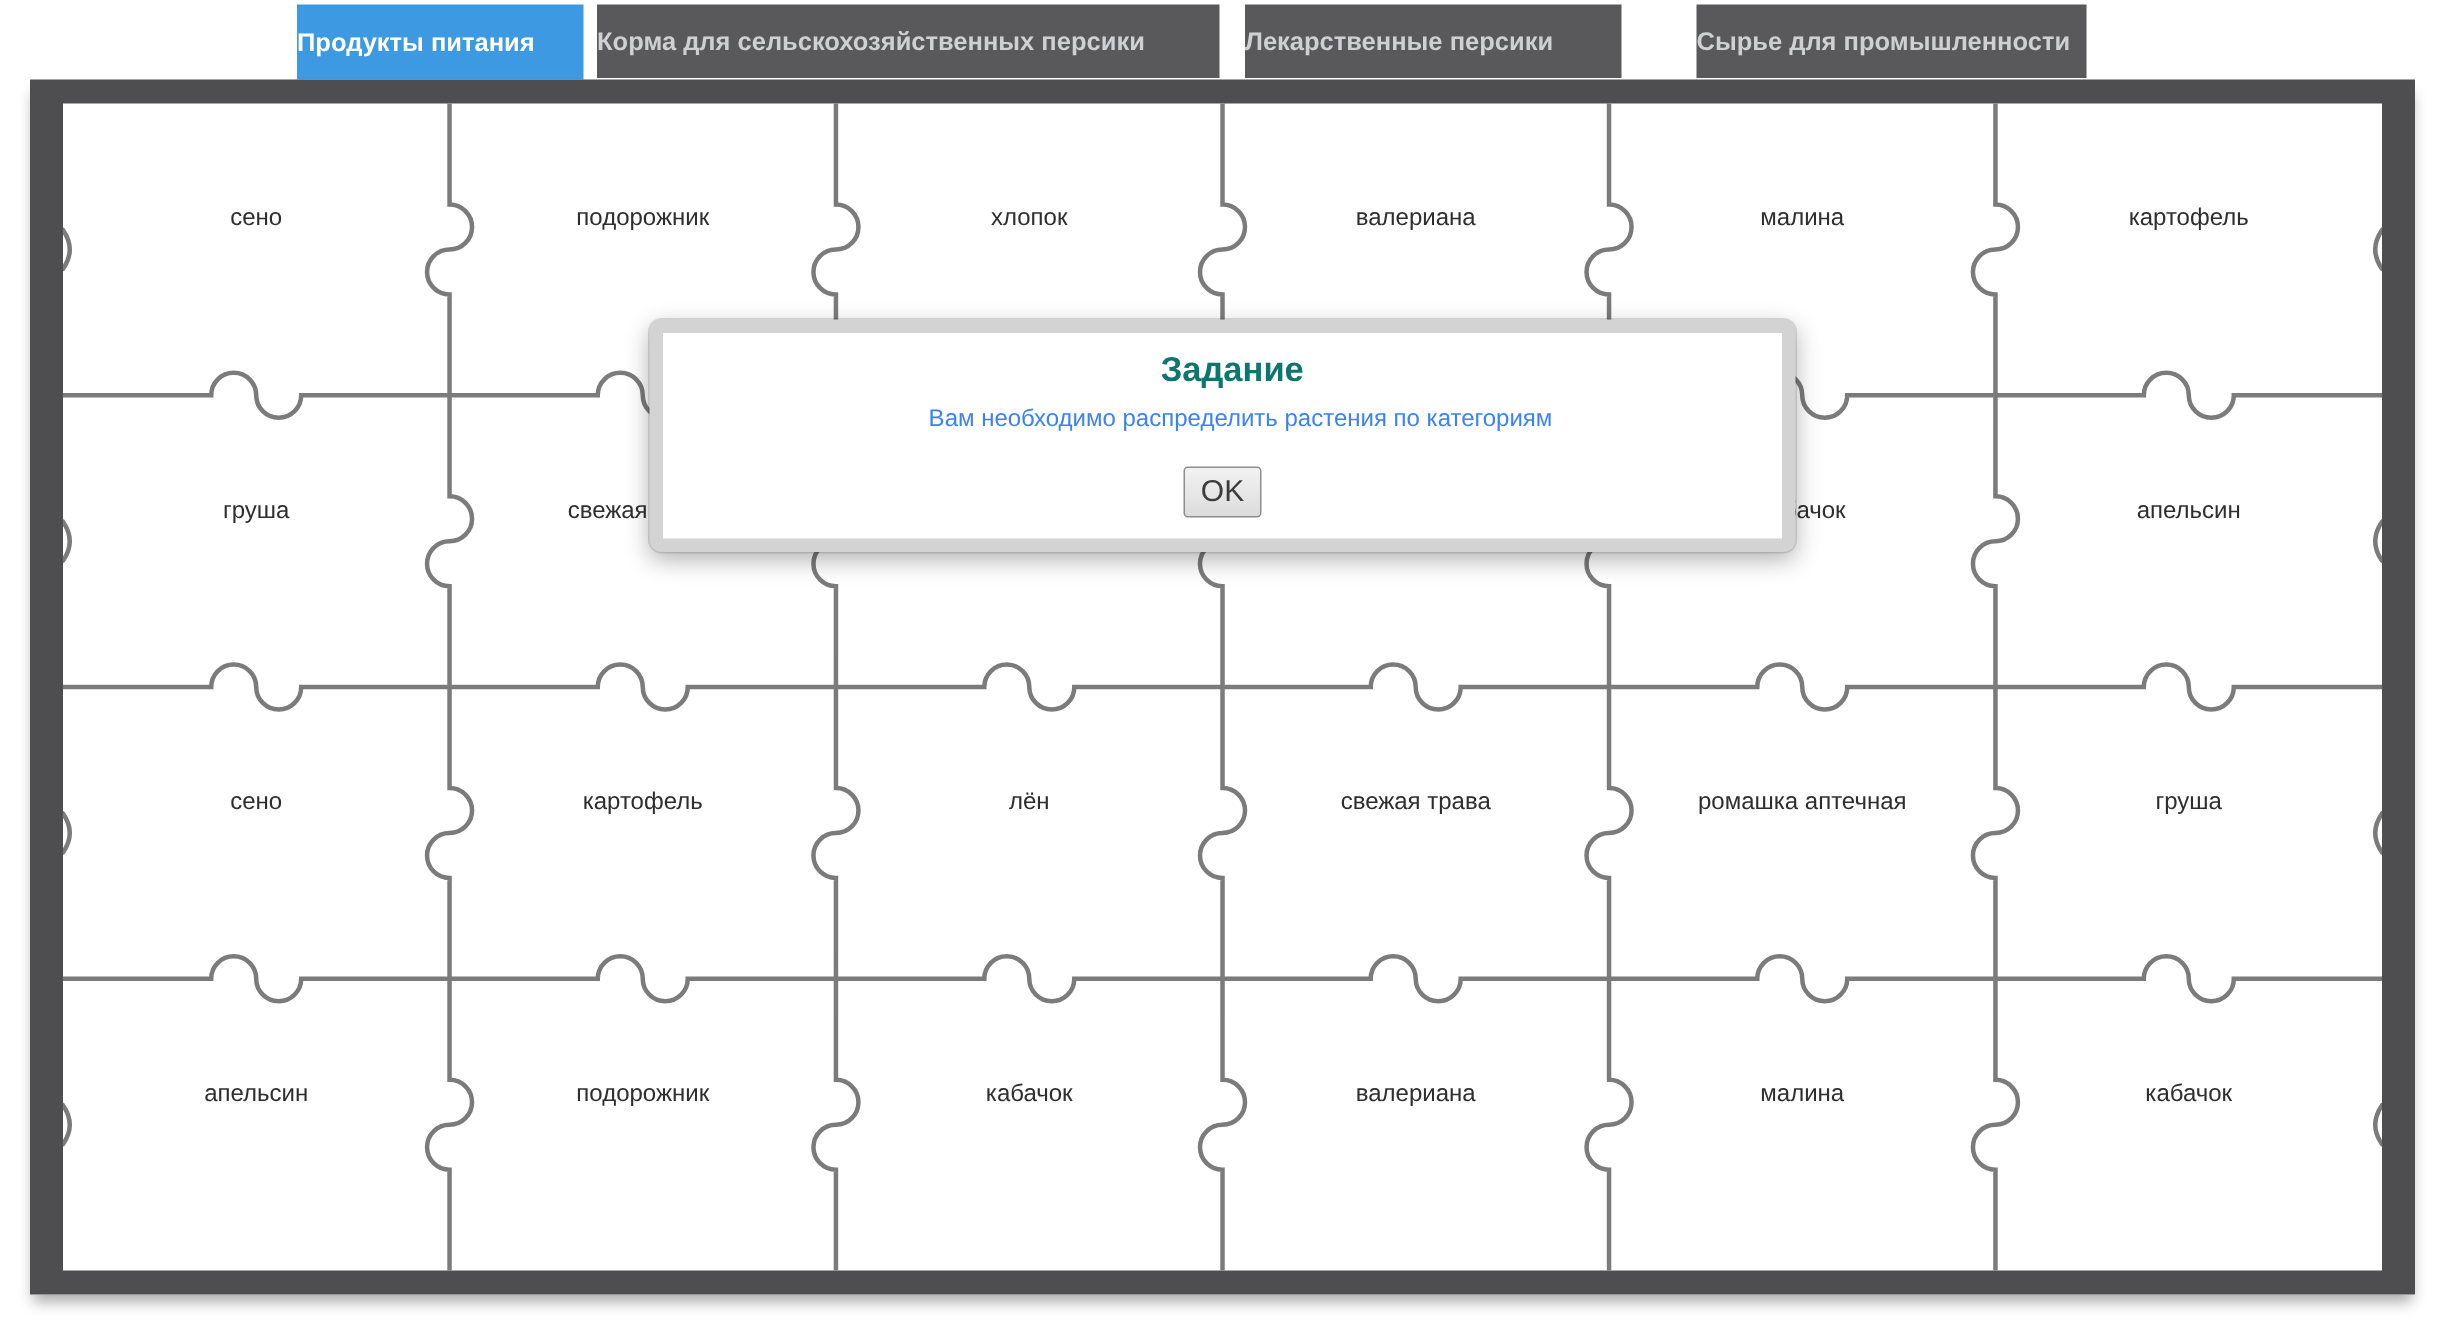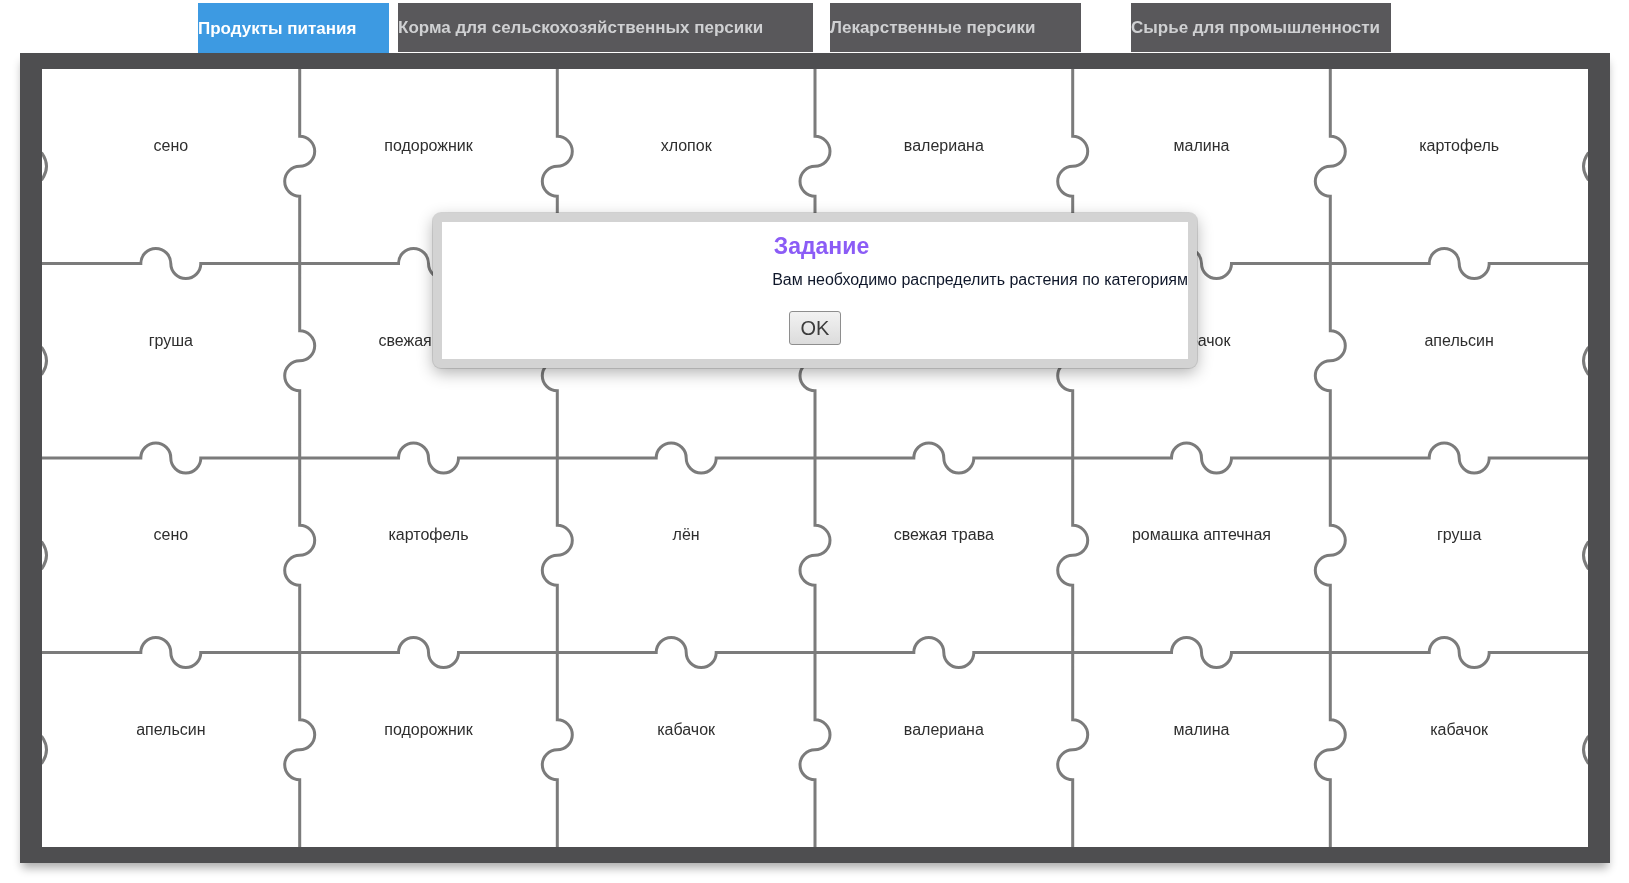--- a/index.html
+++ b/index.html
@@ -56,25 +56,25 @@
 
   
   .dialog{
     position:absolute;left:433px;top:213px;width:764px;height:155px;z-index:10;
     background:#ffffff;
     border:9px solid #d3d3d3;border-radius:8px;
     box-shadow:0 0 0 1px rgba(0,0,0,.12), 0 5px 16px rgba(0,0,0,.3);
   }
   .dialog-title{
     margin-top:11px;text-align:center;
-    font-size:23px;font-weight:bold;color:#8b5cf6;padding-left:13px;
+    font-size:23px;font-weight:bold;color:#0f766e;padding-left:13px;
   }
   .dialog-message{
-    margin:11px 0 12px 24px;text-align:right;
-    font-size:16px;color:#0f172a;
+    margin:11px 0 12px 24px;text-align:center;
+    font-size:16px;color:#3b82f6;
   }
   .dialog-ok{
     display:block;margin:22px auto 0;
     min-width:48px;height:34px;padding:0 11px;
     font-family:inherit;font-size:20px;color:#3c3c3c;
     background:linear-gradient(#f2f2f2,#dcdcdc);
     border:1px solid #8e8e8e;border-radius:3px;
     cursor:pointer;
   }
 </style>

